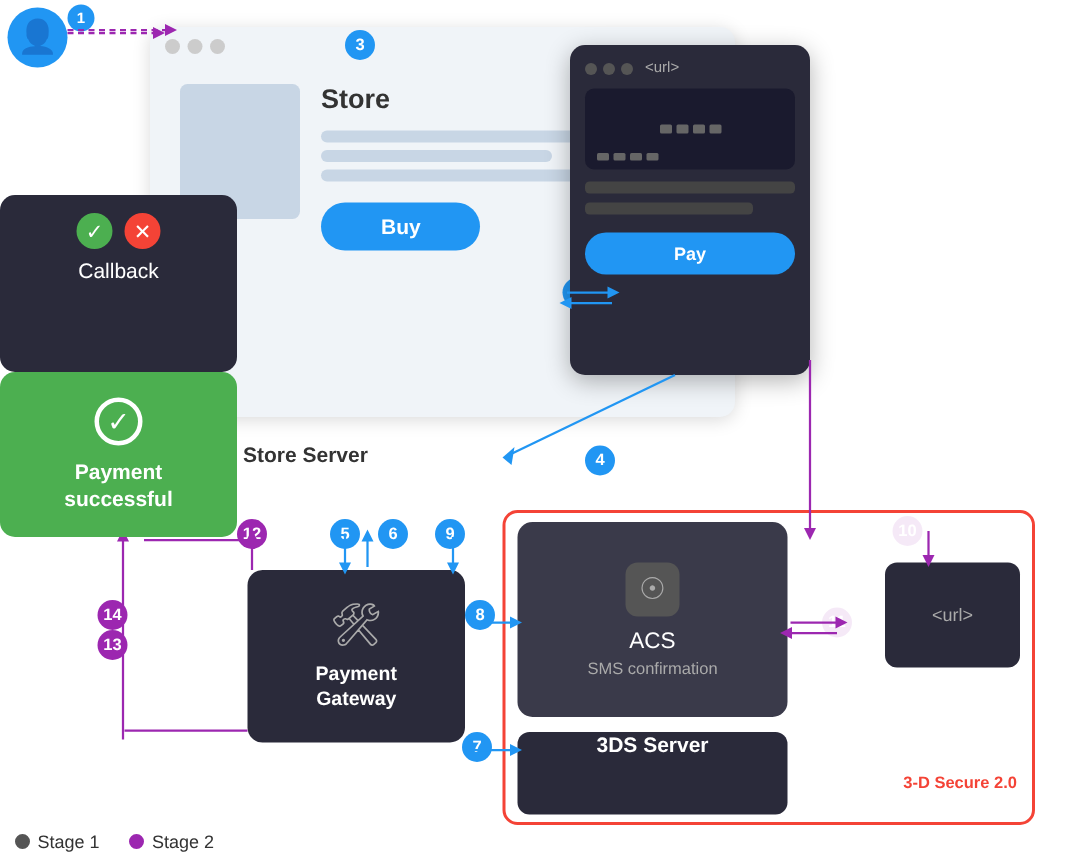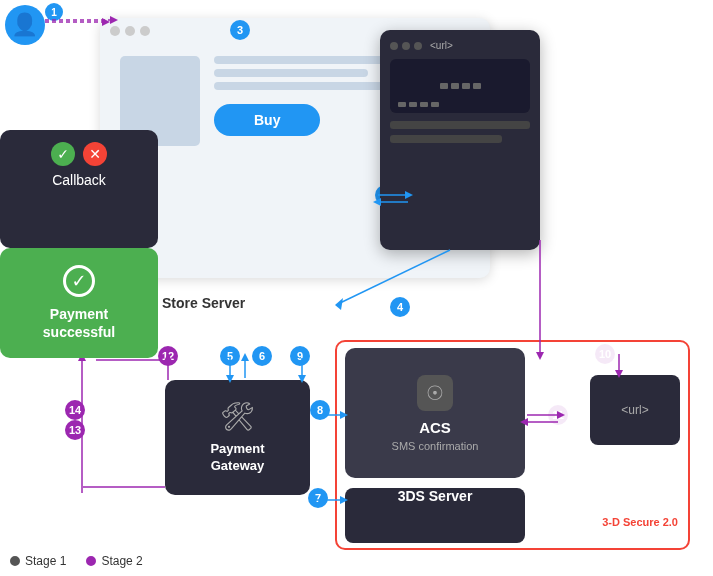--- a/index.html
+++ b/index.html
@@ -275,21 +275,21 @@
       display: flex;
       align-items: center;
       justify-content: center;
       font-size: 20px;
       color: #aaa;
       margin-bottom: 4px;
     }
     .acs-title {
       color: #fff;
       font-size: 15px;
-      font-weight: bold;
+      font-weight: normal;
       text-align: center;
     }
     .acs-subtitle {
       color: #aaa;
       font-size: 11px;
     }
 
     
     .tds-server-box {
       position: absolute;
@@ -426,20 +426,21 @@
   <div class="browser-titlebar">
     <div class="dot"></div>
     <div class="dot"></div>
     <div class="dot"></div>
   </div>
   <div class="browser-content">
 
     <div style="display:flex;gap:14px;align-items:flex-start;">
       <div style="width:80px;height:90px;background:#c8d6e5;border-radius:5px;flex-shrink:0;"></div>
       <div style="flex:1;">
+        <div class="store-title">Store</div>
         <div class="placeholder-lines">
           <div class="pline w80"></div>
           <div class="pline w60"></div>
           <div class="pline w70"></div>
         </div>
         <button class="buy-btn">Buy</button>
       </div>
     </div>
   </div>
 </div>
@@ -464,20 +465,21 @@
       <div style="display:flex;gap:3px;">
         <div style="width:8px;height:5px;background:#666;border-radius:1px;"></div>
         <div style="width:8px;height:5px;background:#666;border-radius:1px;"></div>
         <div style="width:8px;height:5px;background:#666;border-radius:1px;"></div>
         <div style="width:8px;height:5px;background:#666;border-radius:1px;"></div>
       </div>
     </div>
   </div>
   <div class="field-line w100"></div>
   <div class="field-line w80"></div>
+  <button class="pay-btn">Pay</button>
 </div>
 
 <div class="badge badge-blue" style="width:20px;height:20px;top:185px;left:375px;">2</div>
 
 <div class="callback-box">
   <div class="callback-icons">
     <div class="icon-circle icon-green">✓</div>
     <div class="icon-circle icon-red">✕</div>
   </div>
   <span class="callback-label">Callback</span>

